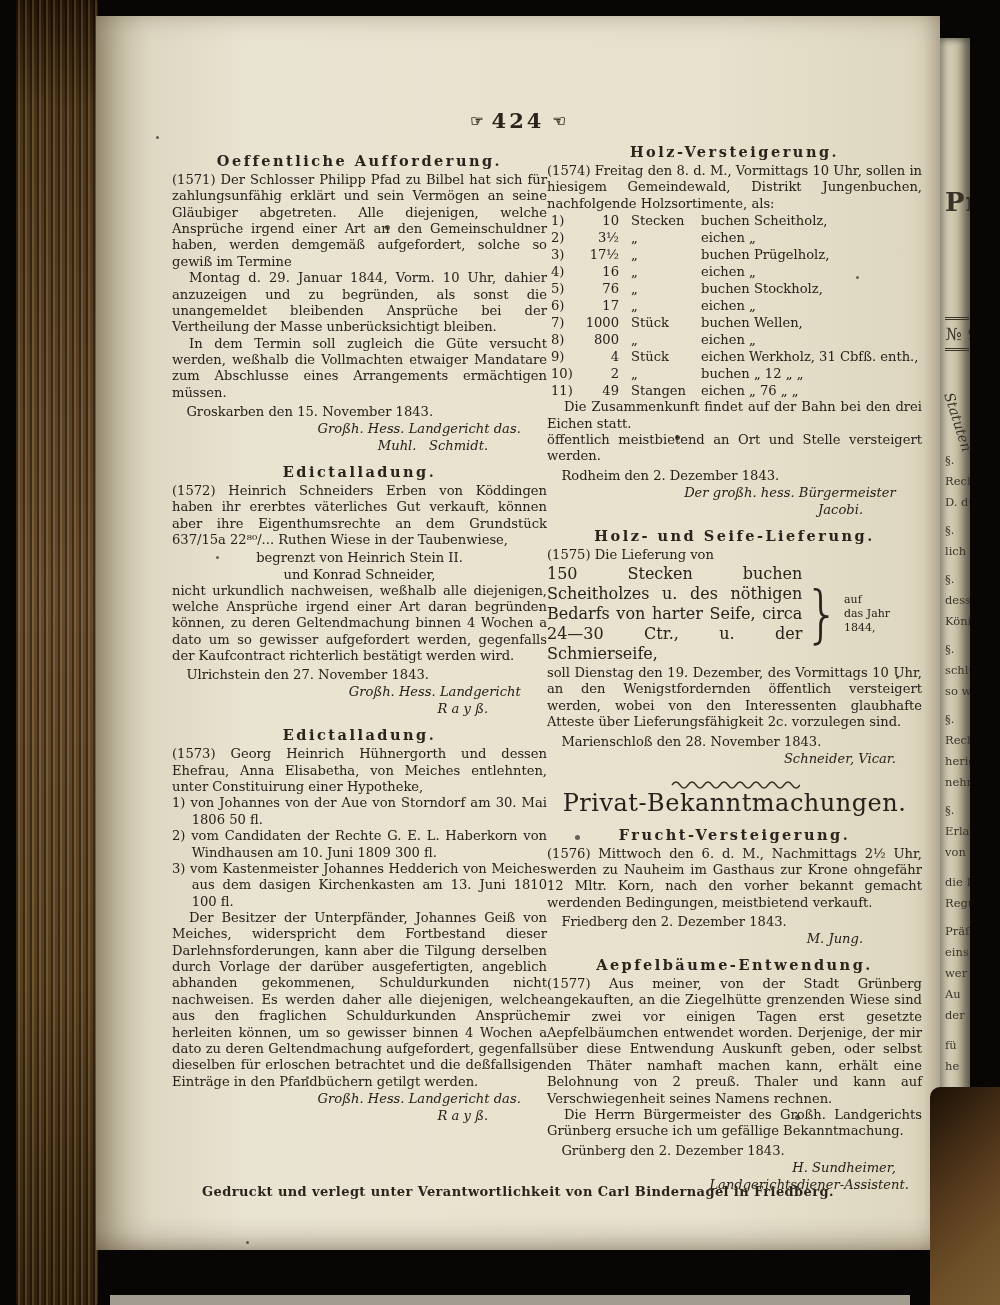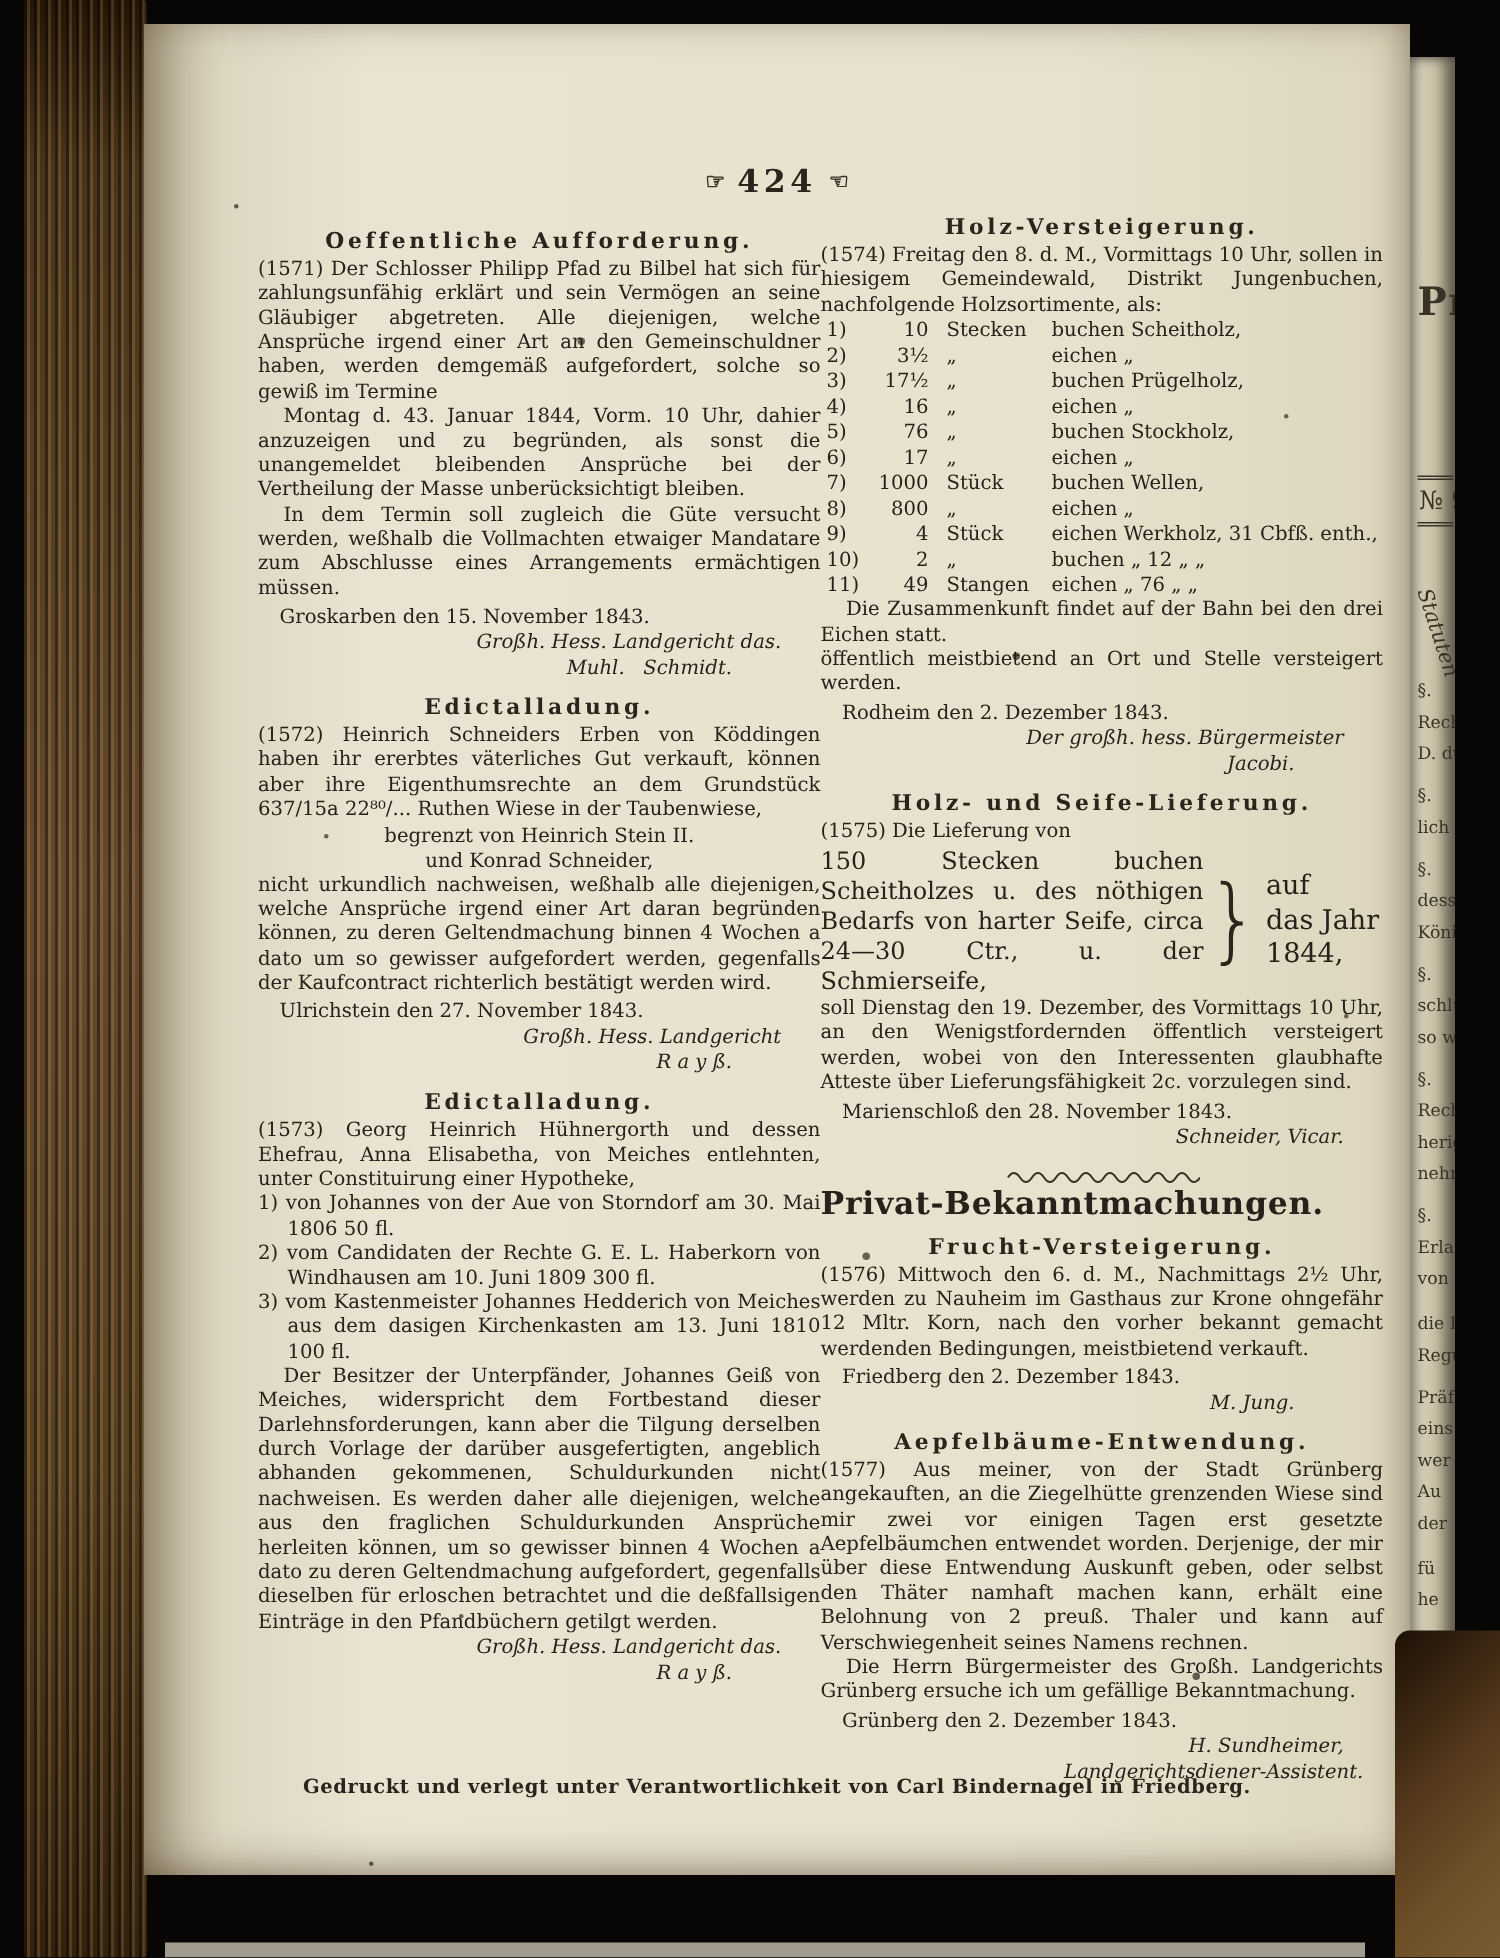--- a/index.html
+++ b/index.html
@@ -24,37 +24,37 @@
     position:absolute; left:96px; top:16px; width:844px; height:1234px;
     background: linear-gradient(90deg, #c7bfa6 0, #ded7c2 55px, #e9e3d1 150px, #e7e1cd 620px, #ddd5bd 100%);
     box-shadow: inset 26px 0 38px -16px rgba(70,50,25,.5), inset -14px 0 26px -12px rgba(60,40,20,.4), inset 0 -18px 30px -16px rgba(60,40,20,.35);
     overflow:hidden;
   }
   .pagenum-row { text-align:center; margin-top:92px; font-size:21px; font-weight:bold; letter-spacing:3px; color:#2a241c; }
   .orn { font-size:15px; letter-spacing:0; vertical-align:2px; color:#3a3226; padding:0 8px; }
   .cols { display:flex; padding:10px 18px 0 76px; }
   .col { flex:1; min-width:0; }
   .h-sp { font-size:14.5px; letter-spacing:2.5px; font-weight:700; text-align:center; margin:9px 0 3px; color:#2a241c; }
-  .h-big { font-size:21px; font-weight:700; letter-spacing:.5px; margin:2px 0 4px; }
+  .h-big { font-size:24px; font-weight:400; letter-spacing:.5px; text-align:center; margin:2px 0 4px; }
   .para { font-size:13.1px; line-height:1.25; text-align:justify; text-indent:1.3em; }
   .para.ni { text-indent:0; }
   .centerline { font-size:13.1px; line-height:1.3; text-align:center; }
   .item { font-size:13.1px; line-height:1.25; padding-left:1.5em; text-indent:-1.5em; text-align:justify; }
   .dateline { font-size:13.1px; line-height:1.3; margin:2px 0 0 1.1em; }
   .sig { font-size:13.1px; line-height:1.3; text-align:right; padding-right:2em; white-space:pre-wrap;font-style:italic; }
   .sig.deep { padding-right:4.5em; }
   .wrow { display:flex; font-size:13.1px; line-height:1.3; }
   .wn { width:38px; padding-left:4px; }
   .wq { width:46px; text-align:right; padding-right:12px; }
   .wu { width:70px; }
   .wrest { flex:1; }
   .brace-wrap { display:flex; align-items:center; margin:1px 0; }
   .brace-left { flex:1; font-size:16px; line-height:1.25; text-align:justify; }
   .brace { font-size:56px; font-weight:100; line-height:.9; font-family:"DejaVu Sans", sans-serif; color:#2a241c; transform:scaleY(1.1); padding:0 2px; }
-  .brace-right { width:80px; font-size:18px; line-height:1.25; white-space:pre-line; padding-left:2px; }
+  .brace-right { width:80px; font-size:11px; line-height:1.25; white-space:pre-line; padding-left:2px; }
   .divider { text-align:center; margin:8px 0 0; height:12px; }
   .footer {
     position:absolute; top:1168px; left:0; width:100%;
     text-align:center; font-size:13px; font-weight:bold; letter-spacing:.4px; color:#2a241c;
   }
   .speckles { position:absolute; top:120px; left:60px; width:3px; height:3px; border-radius:50%; background:#1d1812; opacity:.65;
     box-shadow: 230px 90px 0 1px #241d14, 60px 420px 0 #241d14, 520px 300px 0 1px #1d1812,
       700px 140px 0 #241d14, 420px 700px 0 1px #201a12, 150px 940px 0 #241d14,
       640px 980px 0 1px #1d1812, 90px 1105px 0 #241d14, 740px 540px 0 #241d14; }
   
@@ -83,21 +83,21 @@
 
   <div class="pagenum-row">
     <span class="orn">☞</span><span class="pagenum">424</span><span class="orn">☜</span>
   </div>
 
   <div class="cols">
 
     <div class="col">
       <h3 class="h-sp">Oeffentliche Aufforderung.</h3>
       <p class="para ni">(1571) Der Schlosser Philipp Pfad zu Bilbel hat sich für zahlungsunfähig erklärt und sein Vermögen an seine Gläubiger abgetreten. Alle diejenigen, welche Ansprüche irgend einer Art an den Gemeinschuldner haben, werden demgemäß aufgefordert, solche so gewiß im Termine</p>
-      <p class="para">Montag d. 43. Januar 1844, Vorm. 10 Uhr, dahier anzuzeigen und zu begründen, als sonst die unangemeldet bleibenden Ansprüche bei der Vertheilung der Masse unberücksichtigt bleiben.</p>
+      <p class="para">Montag d. 29. Januar 1844, Vorm. 10 Uhr, dahier anzuzeigen und zu begründen, als sonst die unangemeldet bleibenden Ansprüche bei der Vertheilung der Masse unberücksichtigt bleiben.</p>
       <p class="para">In dem Termin soll zugleich die Güte versucht werden, weßhalb die Vollmachten etwaiger Mandatare zum Abschlusse eines Arrangements ermächtigen müssen.</p>
       <div class="dateline">Groskarben den 15. November 1843.</div>
       <div class="sig">Großh. Hess. Landgericht das.</div>
       <div class="sig deep">Muhl.   Schmidt.</div>
 
       <h3 class="h-sp">Edictalladung.</h3>
       <p class="para ni">(1572) Heinrich Schneiders Erben von Köddingen haben ihr ererbtes väterliches Gut verkauft, können aber ihre Eigenthumsrechte an dem Grundstück 637/15a 22⁸⁰/... Ruthen Wiese in der Taubenwiese,</p>
       <div class="centerline">begrenzt von Heinrich Stein II.</div>
       <div class="centerline">und Konrad Schneider,</div>
       <p class="para ni">nicht urkundlich nachweisen, weßhalb alle diejenigen, welche Ansprüche irgend einer Art daran begründen können, zu deren Geltendmachung binnen 4 Wochen a dato um so gewisser aufgefordert werden, gegenfalls der Kaufcontract richterlich bestätigt werden wird.</p>

